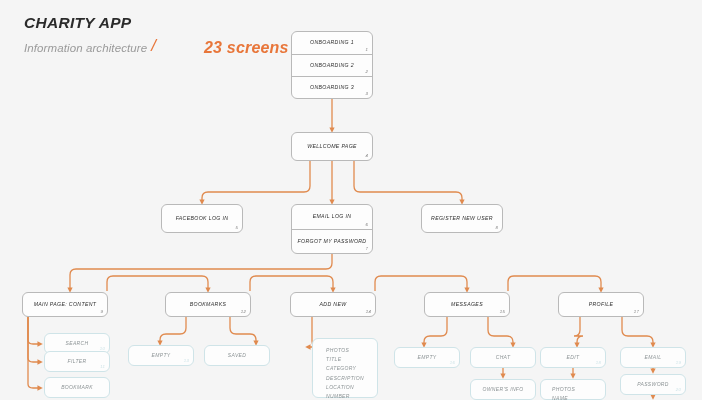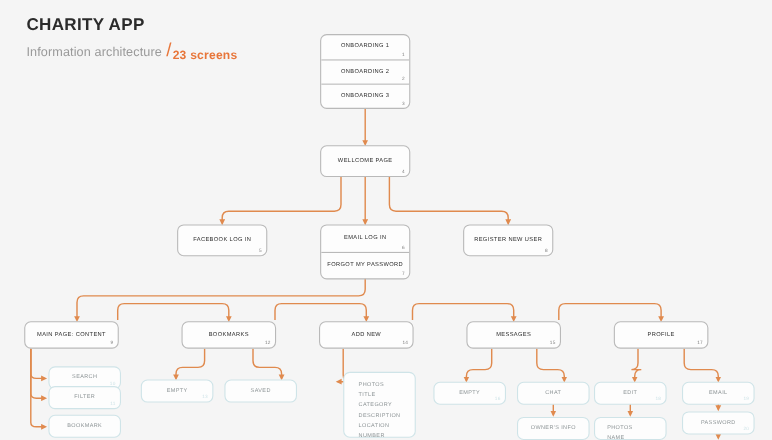--- a/index.html
+++ b/index.html
@@ -6,20 +6,21 @@
     margin: 0; padding: 0;
     width: 702px; height: 400px;
     overflow: hidden;
     background: #f5f5f5;
     font-family: "Liberation Sans", sans-serif;
   }
   #stage {
     position: relative;
     width: 702px; height: 400px;
     background: #f5f5f5;
+    font-style: italic;
   }
   #wires {
     position: absolute; left: 0; top: 0;
     width: 702px; height: 400px;
     pointer-events: none;
   }
 
   
   #header { position: absolute; left: 24px; top: 14px; }
   #title {
@@ -28,22 +29,22 @@
   }
   #subwrap { display: flex; align-items: flex-end; margin-top: 3px; }
   #subtitle {
     font-size: 11.5px; color: #9a9a9a; letter-spacing: .1px;
   }
   #slash {
     font-size: 17px; color: #e8763a; font-weight: 300;
     margin: 0 1px 0 4px; transform: translateY(2px);
   }
   #screens {
-    font-size: 11px; font-weight: bold; color: #e8763a;
-    letter-spacing: .2px; transform: translateY(3px);
+    font-size: 16px; font-weight: bold; color: #e8763a;
+    letter-spacing: .2px; transform: translateY(3px); margin-left: 47px;
   }
 
   
   .node {
     position: absolute;
     box-sizing: border-box;
     background: #fdfdfd;
     border: 1px solid #b9b9b9;
     border-radius: 6px;
     z-index: 2;

